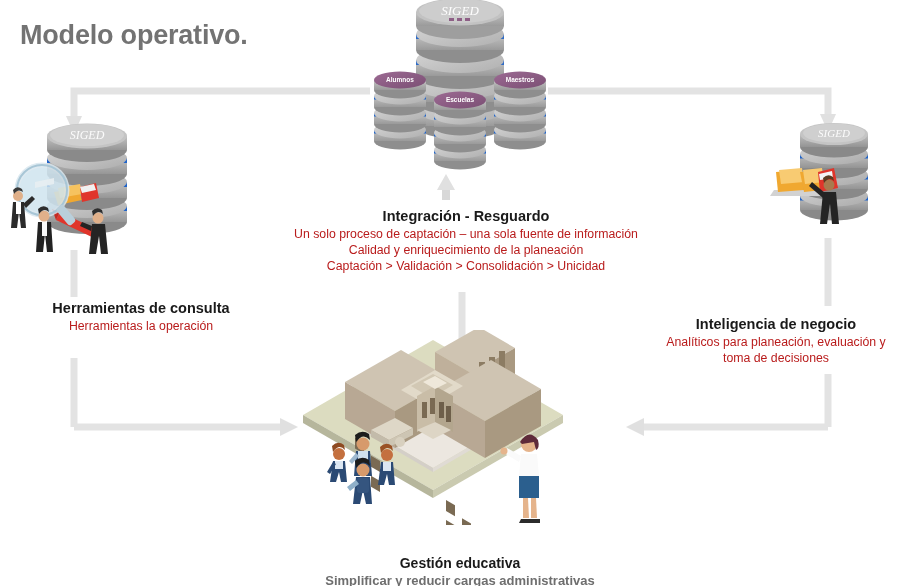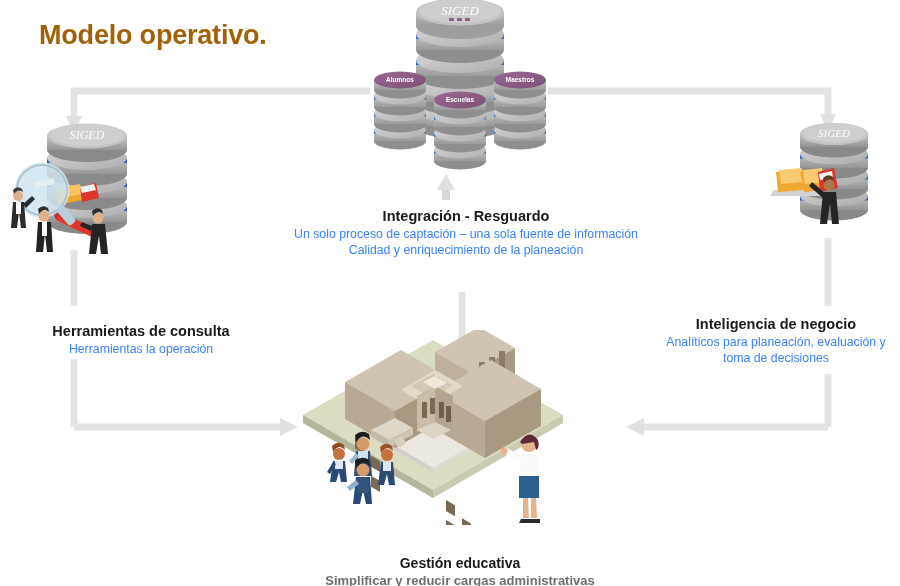--- a/index.html
+++ b/index.html
@@ -8,43 +8,43 @@
     width:900px;height:586px;
     background:#ffffff;
     font-family:"Liberation Sans", sans-serif;
     overflow:hidden;
     position:relative;
   }
   #stage{position:absolute;left:0;top:0;width:900px;height:586px;}
 
   
   .title{
-    position:absolute;left:39px;top:20px;
-    font-size:27px;font-weight:bold;color:#a16207;
+    position:absolute;left:20px;top:20px;
+    font-size:27px;font-weight:bold;color:#737373;
     letter-spacing:-0.2px;
     white-space:nowrap;
   }
 
   
   #connectors{position:absolute;left:0;top:0;width:900px;height:586px;}
 
   
   .blk{position:absolute;text-align:center;}
   .blk .hd{
     font-size:14.5px;font-weight:bold;color:#1a1a1a;
     line-height:19px;white-space:nowrap;
   }
   .blk .sub{
-    font-size:12.3px;color:#3b82f6;line-height:16px;
+    font-size:12.3px;color:#b91c1c;line-height:16px;
     font-weight:400;white-space:nowrap;
   }
   .blk.white-bg{background:#ffffff;padding:2px 6px;}
 
   #blk-integracion{left:250px;top:205px;width:420px;}
-  #blk-herramientas{left:5px;top:320px;width:260px;}
+  #blk-herramientas{left:5px;top:297px;width:260px;}
   #blk-inteligencia{left:640px;top:313px;width:260px;}
   #blk-gestion{left:280px;top:522px;width:360px;margin-top:32px;}
   #blk-gestion .hd{font-size:14px;}
   #blk-gestion .sub{font-size:13px;line-height:15px;color:#6e6e6e;font-weight:bold;}
 
   
   .ill{position:absolute;}
   #ill-top{left:360px;top:-2px;width:200px;height:185px;}
   #ill-left{left:2px;top:110px;width:160px;height:150px;}
   #ill-right{left:762px;top:106px;width:135px;height:130px;}
@@ -485,20 +485,21 @@
         <path d="M 238 126 L 224 118 L 221 123 L 236 132 Z" fill="#fafafa"></path>
         <circle cx="221" cy="121" r="3.5" fill="#e5b48c"></circle>
       </g>
     </svg>
   </div>
 
   <div class="blk white-bg" id="blk-integracion">
     <div class="hd">Integración - Resguardo</div>
     <div class="sub">Un solo proceso de captación – una sola fuente de información</div>
     <div class="sub">Calidad y enriquecimiento de la planeación</div>
+    <div class="sub">Captación &gt; Validación &gt; Consolidación &gt; Unicidad</div>
   </div>
 
   <div class="blk white-bg" id="blk-herramientas">
     <div class="hd">Herramientas de consulta</div>
     <div class="sub">Herramientas la operación</div>
   </div>
 
   <div class="blk white-bg" id="blk-inteligencia">
     <div class="hd">Inteligencia de negocio</div>
     <div class="sub">Analíticos para planeación, evaluación y</div>

